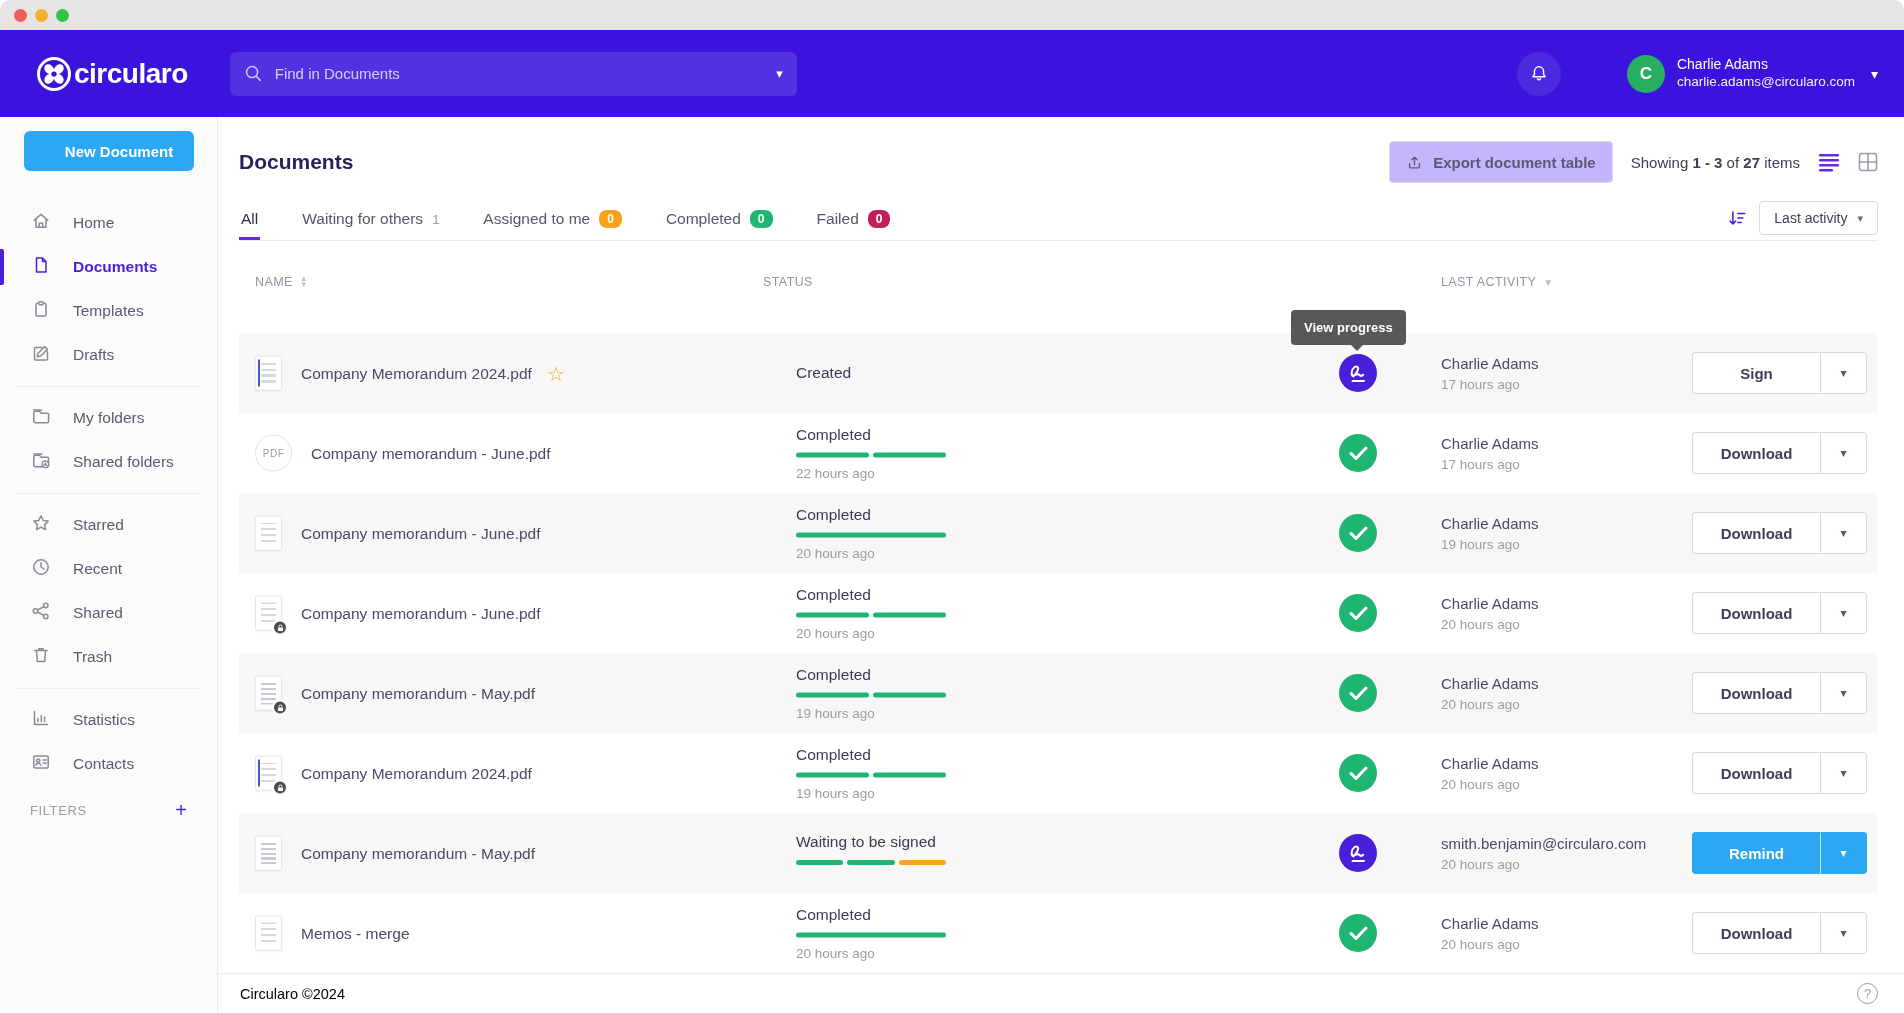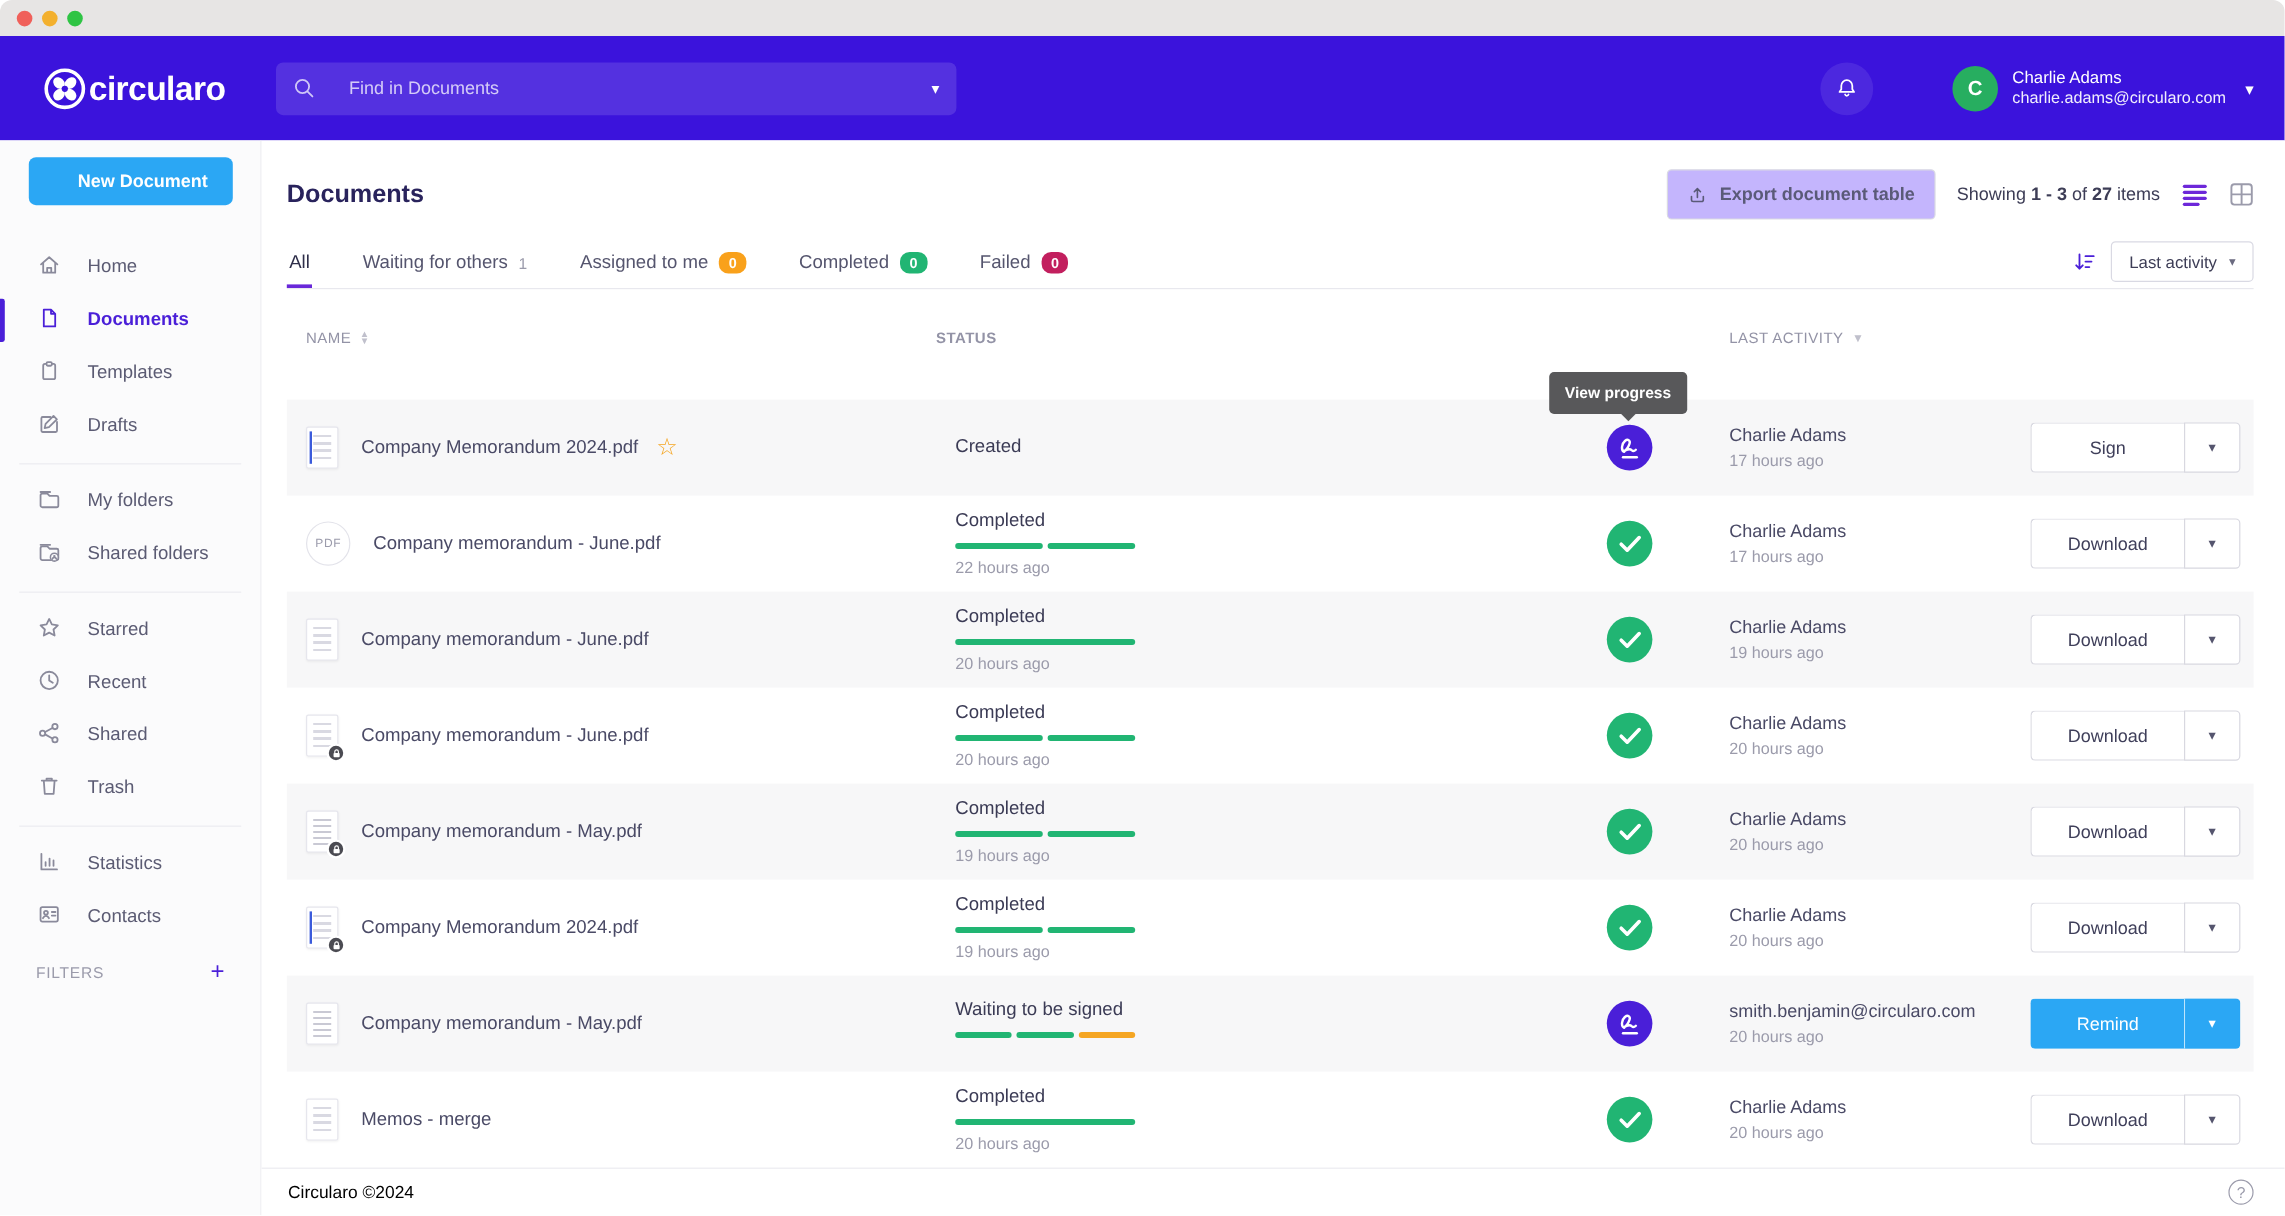--- a/index.html
+++ b/index.html
@@ -11,21 +11,21 @@
   .tl { width:13px; height:13px; border-radius:50%; }
   .tl-red { background:#f0605a; } .tl-yellow { background:#f3b02e; } .tl-green { background:#2fc444; }
 
   
   .topbar { height:87px; background:var(--brand-purple,#3b13dc); display:flex; align-items:center; padding:0 26px 0 34px; }
   .brand { display:flex; align-items:center; }
   .brand svg { width:40px; height:40px; display:block; }
   .brand-name { color:#fff; font-size:28px; font-weight:bold; letter-spacing:-0.5px; }
   .searchbox { position:relative; margin-left:42px; width:567px; height:44px; background:rgba(255,255,255,0.13); border-radius:6px; display:flex; align-items:center; padding:0 40px 0 14px; }
   .searchbox svg { width:19px; height:19px; flex:0 0 auto; }
-  .searchbox input { flex:1; margin-left:28px; background:transparent; border:none; outline:none; color:#fff; font-size:15px; font-family:inherit; }
+  .searchbox input { flex:1; margin-left:12px; background:transparent; border:none; outline:none; color:#fff; font-size:15px; font-family:inherit; }
   .searchbox input::placeholder { color:rgba(255,255,255,0.75); }
   .search-caret { position:absolute; right:14px; color:#fff; font-size:13px; cursor:pointer; }
   .top-right { margin-left:auto; display:flex; align-items:center; }
   .bell-wrap { width:44px; height:44px; border-radius:50%; background:rgba(255,255,255,0.09); display:flex; align-items:center; justify-content:center; cursor:pointer; }
   .user { display:flex; align-items:center; margin-left:66px; cursor:pointer; }
   .avatar { width:38px; height:38px; border-radius:50%; background:#27ae60; color:#fff; font-weight:bold; font-size:17px; display:flex; align-items:center; justify-content:center; }
   .user-meta { margin-left:12px; line-height:1.25; }
   .user-name { color:#fff; font-size:14px; }
   .user-email { color:rgba(255,255,255,0.93); font-size:13.5px; }
   .user-caret { color:#fff; font-size:14px; margin-left:16px; }
@@ -102,21 +102,21 @@
   .sicon svg { width:38px; height:38px; }
   .sicon-green { background:var(--badge-green,#21b573); }
   .sicon-purple { background:var(--active-purple,#4a1fd8); }
 
   .cell-activity { left:1202px; width:260px; }
   .act-name { color:#4a4a66; font-size:15px; }
   .act-time { color:#9b9bab; font-size:13.5px; margin-top:5px; }
 
   .cell-action { right:11px; display:flex; }
   .split-btn { display:flex; height:42px; }
-  .split-main { width:128px; background:#fff; border:1px solid #d8d8e0; border-right:none; border-radius:4px 0 0 4px; color:#3f3f5a; font-size:15px; font-weight:normal; font-family:inherit; cursor:pointer; }
+  .split-main { width:128px; background:#fff; border:1px solid #d8d8e0; border-right:none; border-radius:4px 0 0 4px; color:#3f3f5a; font-size:15px; font-weight:bold; font-family:inherit; cursor:pointer; }
   .split-caret { width:47px; background:#fff; border:1px solid #d8d8e0; border-radius:0 4px 4px 0; color:#55556e; font-size:12px; cursor:pointer; }
   .split-btn.primary .split-main { background:var(--accent-blue,#2ba7f4); border-color:var(--accent-blue,#2ba7f4); color:#fff; }
   .split-btn.primary .split-caret { background:var(--accent-blue,#2ba7f4); border-color:var(--accent-blue,#2ba7f4); color:#fff; border-left:1px solid rgba(255,255,255,0.7); }
 
   .tooltip { position:absolute; left:1073px; top:193px; background:var(--tooltip-bg,#58585a); color:#fff; font-size:13px; font-weight:bold; padding:10px 13px; border-radius:4px; white-space:nowrap; z-index:5; }
   .tooltip::after { content:""; position:absolute; left:60px; bottom:-6px; border:6px solid transparent; border-top-color:var(--tooltip-bg,#58585a); border-bottom:none; }
 
   .footer { position:absolute; left:0; right:0; bottom:0; height:40px; background:#fff; border-top:1px solid #ececf0; display:flex; align-items:center; padding:0 26px 0 22px; z-index:4; }
   .copyright { color:#000000; font-size:14.5px; }
   .help { margin-left:auto; width:21px; height:21px; border-radius:50%; border:1.5px solid #9b9bab; color:#9b9bab; font-size:13px; display:flex; align-items:center; justify-content:center; cursor:pointer; }
@@ -352,21 +352,21 @@
       </div>
 
       <div class="thead">
           <div class="th" style="left: 16px;">
             <span class="th-label">NAME</span>
             <span class="th-sort">
               <span>▲</span>
               <span>▼</span>
             </span>
           </div>
-          <div class="th" style="left: 541px; font-weight: bold;">
+          <div class="th" style="left: 524px;">
             <span class="th-label">STATUS</span>
           </div>
           <div class="th" style="left: 1202px;">
             <span class="th-label">LAST ACTIVITY</span>
             <span class="th-caret">▼</span>
           </div>
         </div>
 
       <div class="rows">
           <div class="row alt-gray">

